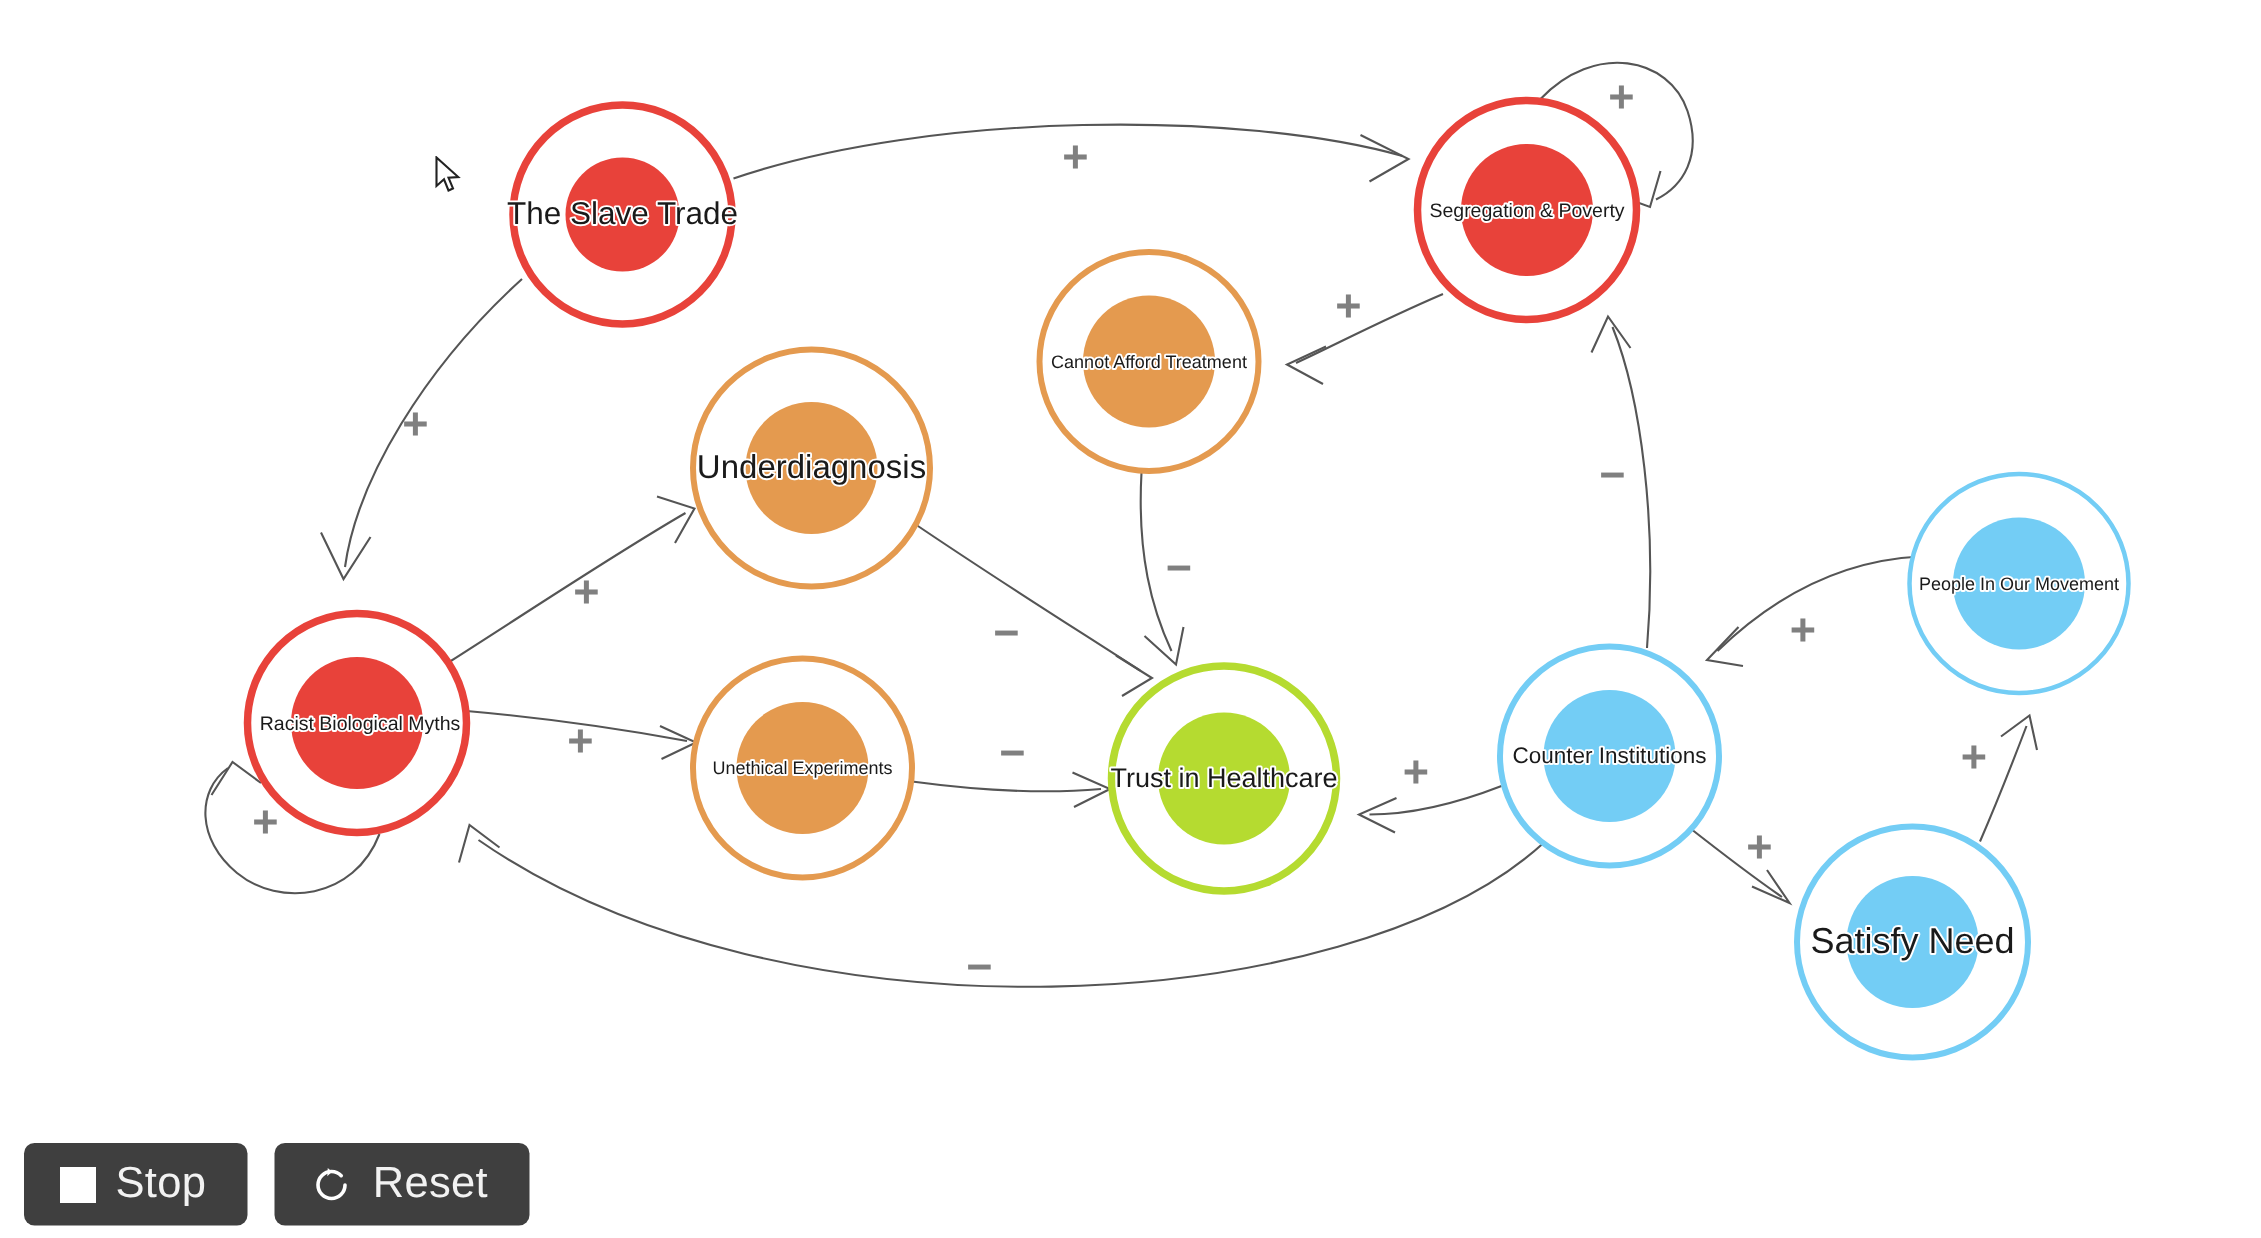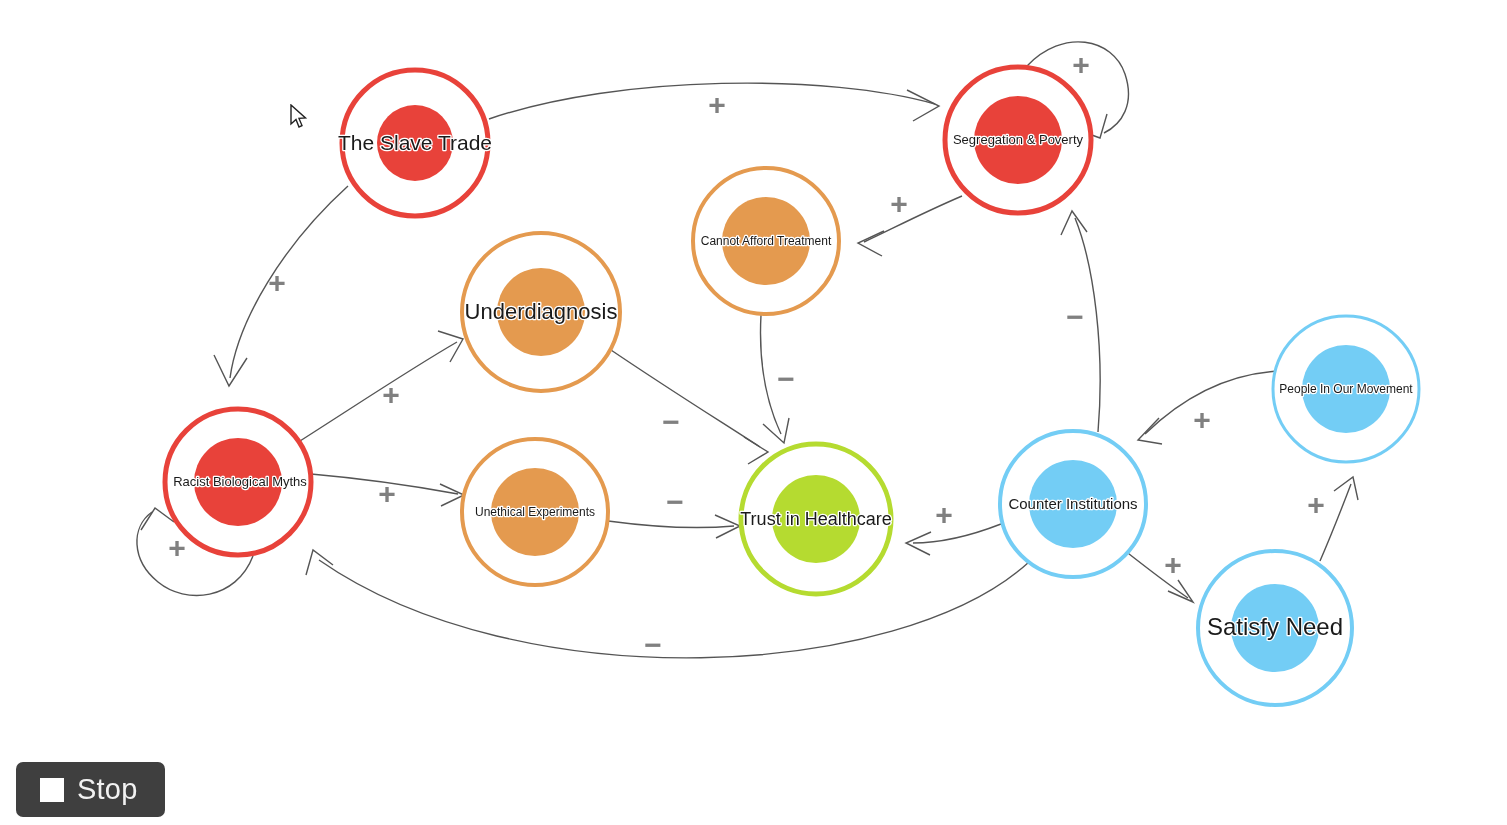--- a/index.html
+++ b/index.html
@@ -280,14 +280,21 @@
 
 </div>
 
 <div class="controls">
 
   <button class="ctrl-btn">
     <span class="icon-square"></span>
     <span class="btn-label">Stop</span>
   </button>
 
+  <button class="ctrl-btn">
+    <svg class="icon-reset" width="28" height="28" viewBox="0 0 28 28">
+      <path d="M23,14 A9,9 0 1 1 14,5 A9,9 0 0 1 20.5,7.8" fill="none" stroke="#ffffff" stroke-width="2.4" stroke-linecap="round"></path>
+      <path d="M11.5,2.6 L14.3,5.2 L11.2,8.2 Z" fill="#ffffff"></path>
+    </svg>
+    <span class="btn-label">Reset</span>
+  </button>
 
 </div>
 
 </body></html>

